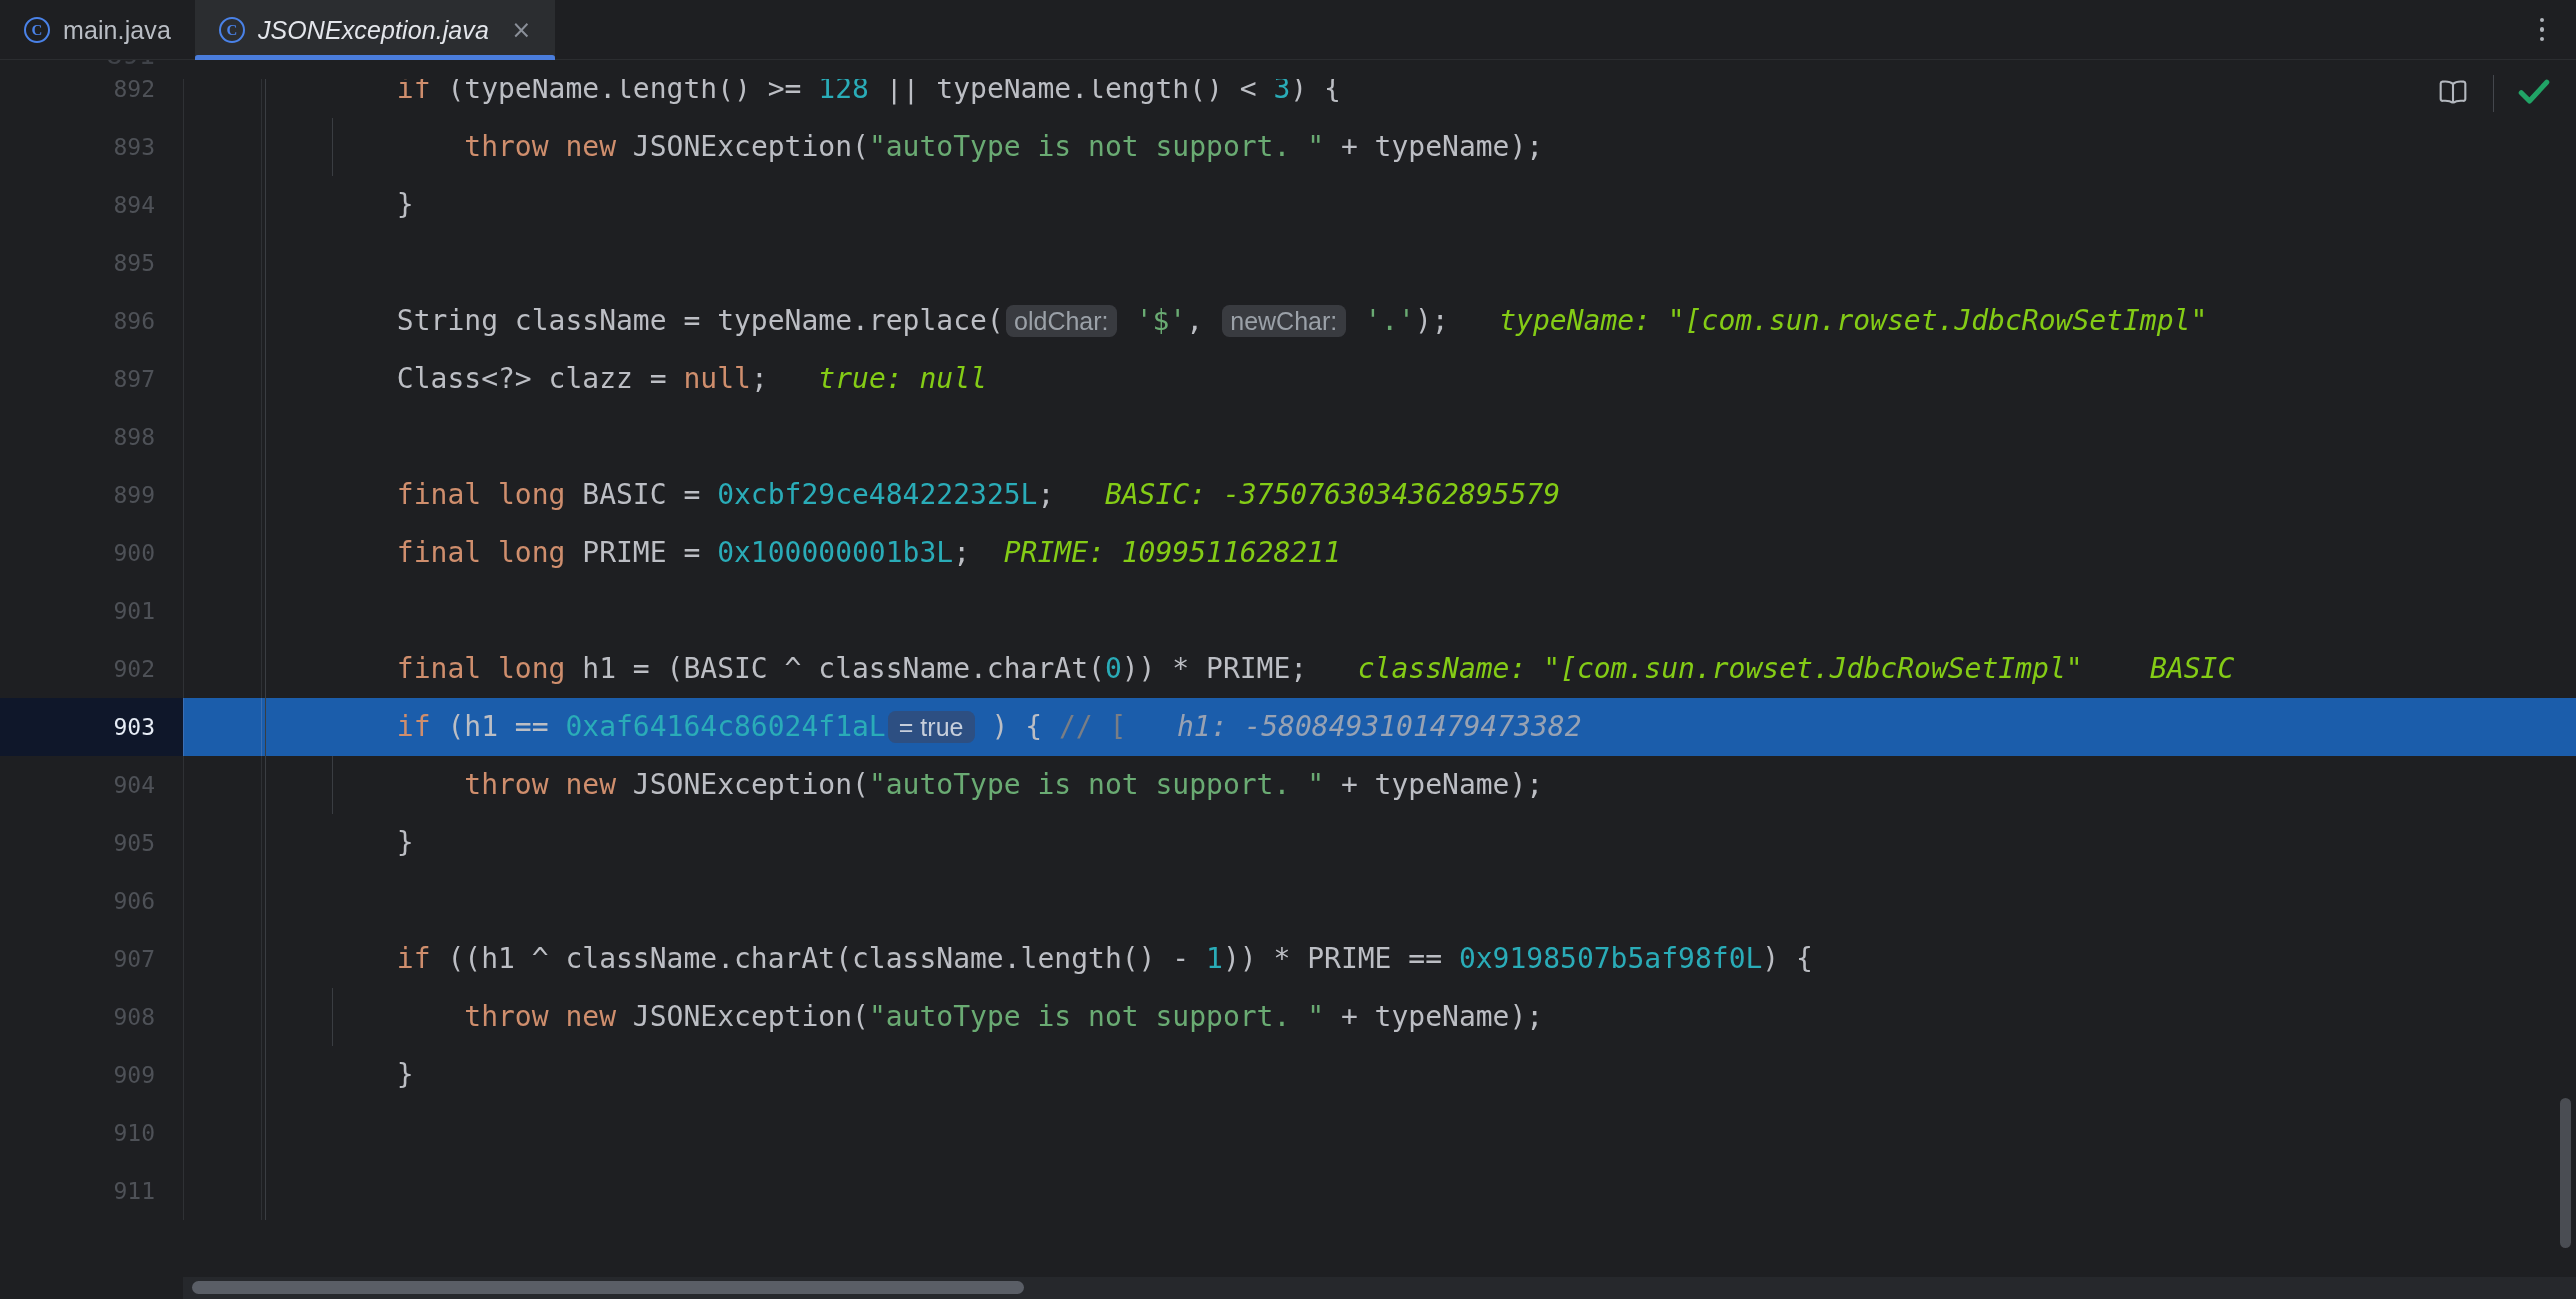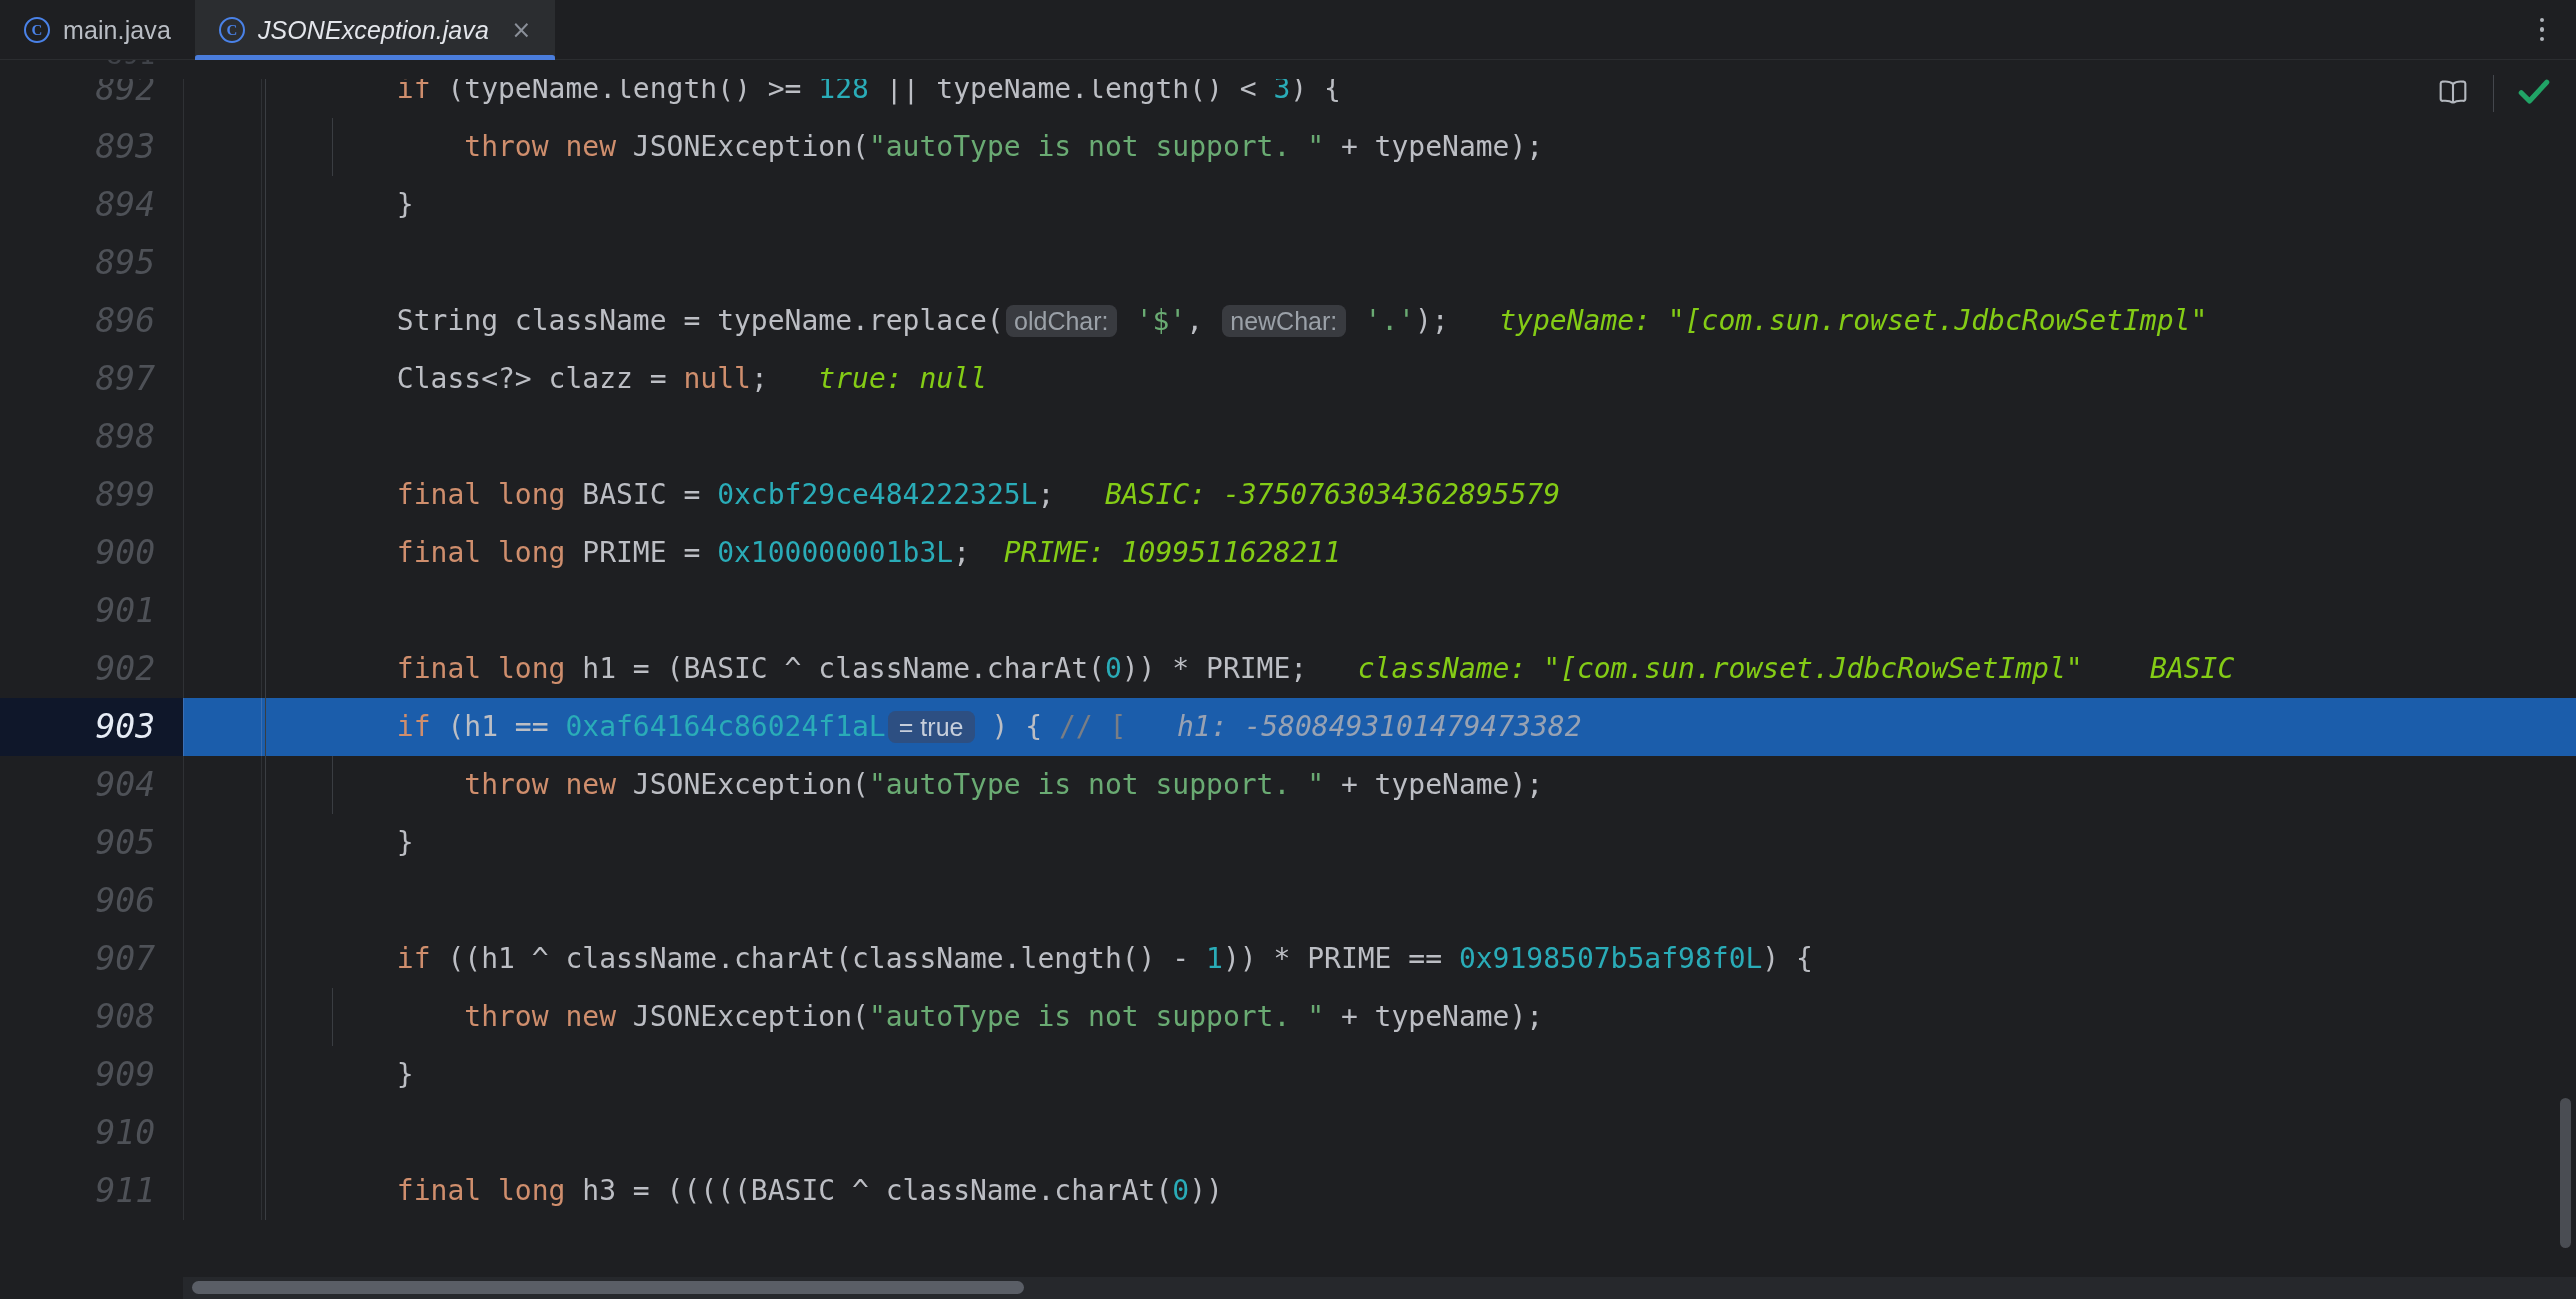--- a/index.html
+++ b/index.html
@@ -113,25 +113,24 @@
 
   .gutter {
     width: 183px;
     flex: 0 0 183px;
     height: 58px;
     display: flex;
     align-items: flex-start;
     justify-content: flex-end;
     padding-right: 28px;
     color: #4e5157;
-    font-size: 33px;
+    font-size: 23px;
     background: #1e1f22;
     position: relative;
     z-index: 2;
-    font-style: italic;
   }
   .annot {
     width: 79px;
     flex: 0 0 79px;
     height: 58px;
     border-left: 0.9px solid #2f3135;
     border-right: 0.9px solid #2f3135;
     position: relative;
     z-index: 2;
   }
@@ -296,21 +295,21 @@
       <div class="row"><div class="gutter"><span class="lnum">901</span></div><div class="annot"></div><div class="codecell"><div class="ind" style="left: 2.8px;"></div><span></span></div></div>
       <div class="row"><div class="gutter"><span class="lnum">902</span></div><div class="annot"></div><div class="codecell"><div class="ind" style="left: 2.8px;"></div><span><span class="txt">        </span><span class="kw">final long</span><span class="txt"> h1 = (BASIC ^ className.charAt(</span><span class="num">0</span><span class="txt">)) * PRIME;</span><span class="hint">   className: "[com.sun.rowset.JdbcRowSetImpl"    BASIC</span></span></div></div>
       <div class="row selected"><div class="gutter"><span class="lnum">903</span></div><div class="annot"></div><div class="codecell"><div class="ind" style="left: 2.8px;"></div><span><span class="txt">        </span><span class="kw">if</span><span class="txt"> (h1 == </span><span class="num">0xaf64164c86024f1aL</span><span class="badge-dark">= true</span><span class="txt"> ) { </span><span class="cmt">// [</span><span class="hint-b">   h1: -5808493101479473382</span></span></div></div>
       <div class="row"><div class="gutter"><span class="lnum">904</span></div><div class="annot"></div><div class="codecell"><div class="ind" style="left: 2.8px;"></div><div class="ind" style="left: 70px;"></div><span><span class="txt">            </span><span class="kw">throw new</span><span class="txt"> JSONException(</span><span class="str">"autoType is not support. "</span><span class="txt"> + typeName);</span></span></div></div>
       <div class="row"><div class="gutter"><span class="lnum">905</span></div><div class="annot"></div><div class="codecell"><div class="ind" style="left: 2.8px;"></div><span><span class="txt">        }</span></span></div></div>
       <div class="row"><div class="gutter"><span class="lnum">906</span></div><div class="annot"></div><div class="codecell"><div class="ind" style="left: 2.8px;"></div><span></span></div></div>
       <div class="row"><div class="gutter"><span class="lnum">907</span></div><div class="annot"></div><div class="codecell"><div class="ind" style="left: 2.8px;"></div><span><span class="txt">        </span><span class="kw">if</span><span class="txt"> ((h1 ^ className.charAt(className.length() - </span><span class="num">1</span><span class="txt">)) * PRIME == </span><span class="num">0x9198507b5af98f0L</span><span class="txt">) {</span></span></div></div>
       <div class="row"><div class="gutter"><span class="lnum">908</span></div><div class="annot"></div><div class="codecell"><div class="ind" style="left: 2.8px;"></div><div class="ind" style="left: 70px;"></div><span><span class="txt">            </span><span class="kw">throw new</span><span class="txt"> JSONException(</span><span class="str">"autoType is not support. "</span><span class="txt"> + typeName);</span></span></div></div>
       <div class="row"><div class="gutter"><span class="lnum">909</span></div><div class="annot"></div><div class="codecell"><div class="ind" style="left: 2.8px;"></div><span><span class="txt">        }</span></span></div></div>
       <div class="row"><div class="gutter"><span class="lnum">910</span></div><div class="annot"></div><div class="codecell"><div class="ind" style="left: 2.8px;"></div><span></span></div></div>
-      <div class="row"><div class="gutter"><span class="lnum">911</span></div><div class="annot"></div><div class="codecell"><div class="ind" style="left: 2.8px;"></div><span><span class="txt">        </span><span class="kw">final long</span><span class="txt"> h3 = (((((BASIC ^ className.charAt(</span><span class="num">0</span><span class="txt">))</span></span></div></div>
+      <div class="row"><div class="gutter"><span class="lnum">911</span></div><div class="annot"></div><div class="codecell"><div class="ind" style="left: 2.8px;"></div></div></div>
     </div>
 
   <div class="vscroll-thumb"></div>
 
   <div class="hscroll-track">
     <div class="hscroll-thumb"></div>
   </div>
 </div>
 
 

